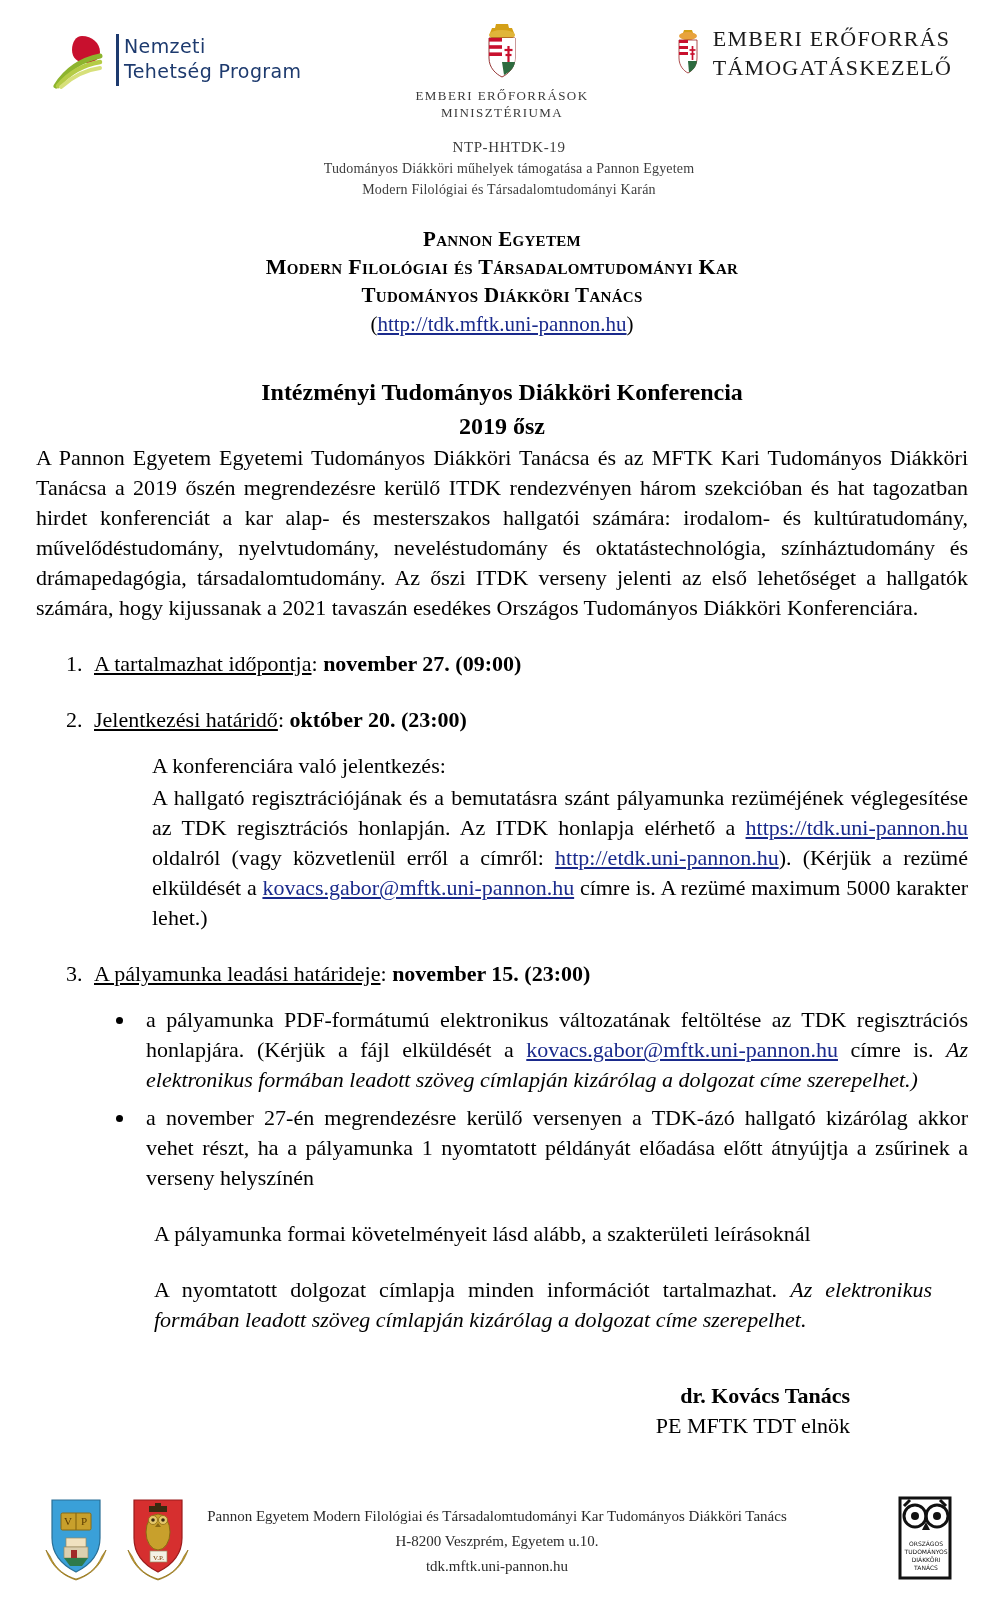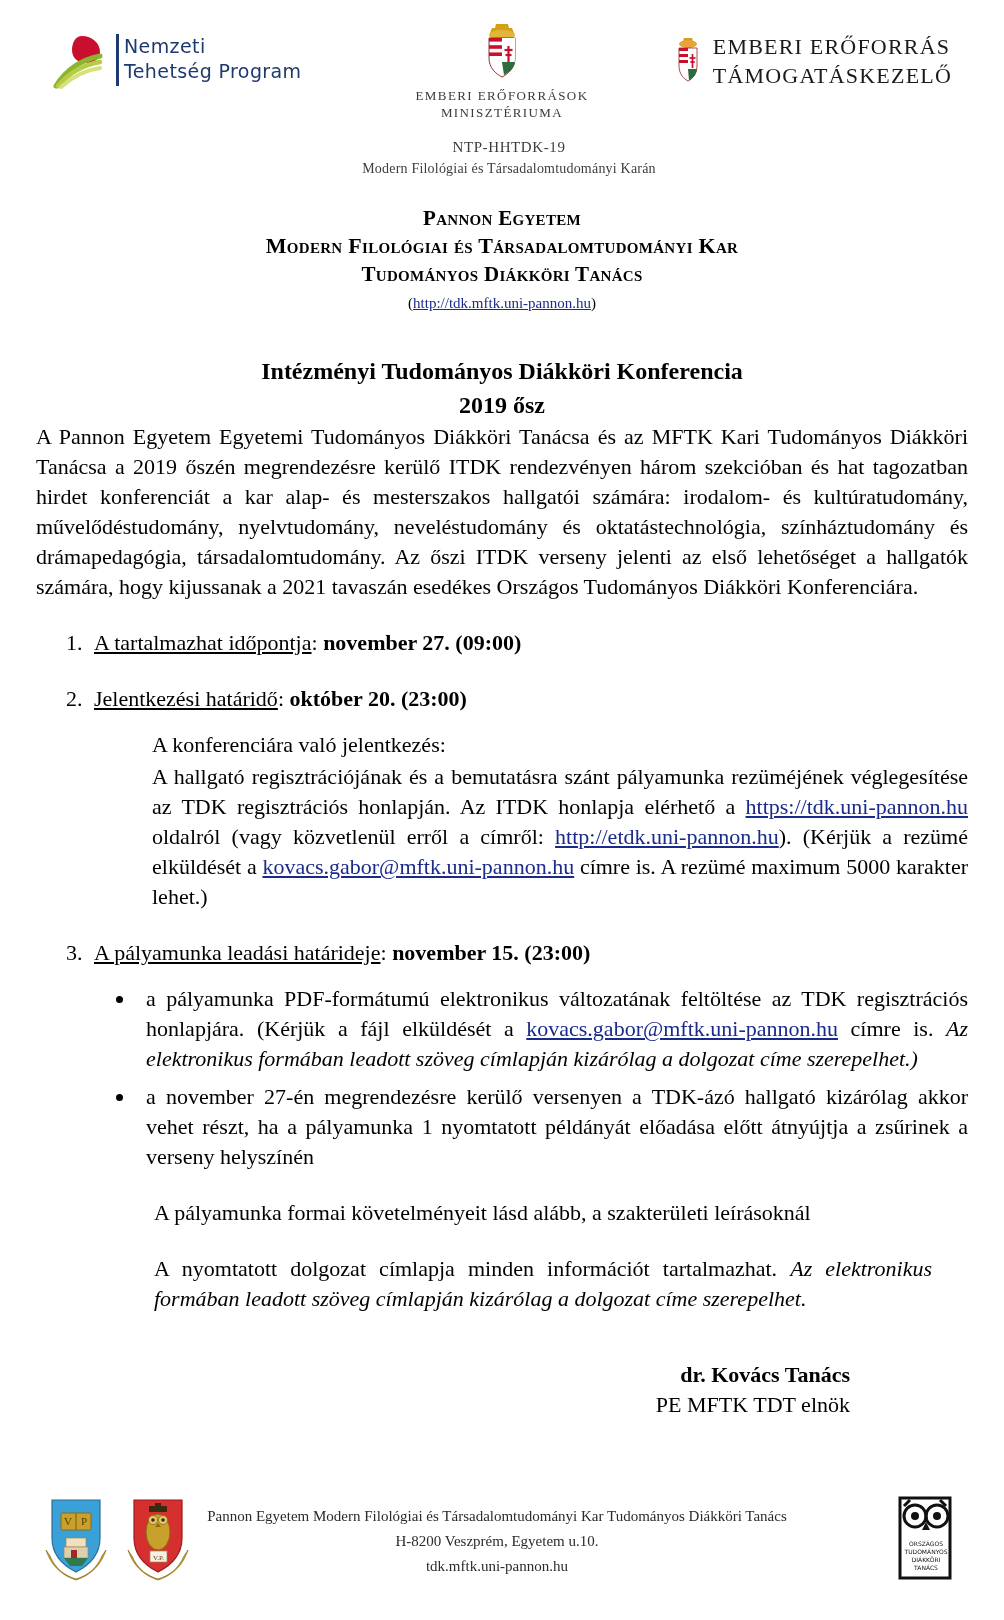--- a/index.html
+++ b/index.html
@@ -74,21 +74,21 @@
     font-size: 13px;
     line-height: 17px;
     color: #3a3a3a;
     letter-spacing: 1.4px;
   }
 
   
   .emet-logo {
     position: absolute;
     right: 52px;
-    top: 26px;
+    top: 18px;
     height: 70px;
     display: flex;
     align-items: center;
     gap: 10px;
   }
   .emet-crest { width: 30px; height: 48px; }
   .emet-text {
     font-family: "Liberation Serif", serif;
     font-size: 22px;
     line-height: 29px;
@@ -123,21 +123,21 @@
   }
   .doc-head .line {
     font-size: 21px;
     font-weight: bold;
     line-height: 28px;
     font-variant: small-caps;
     letter-spacing: 0.3px;
   }
   .doc-head .line.wide { font-size: 22px; }
   .doc-head .url-line {
-    font-size: 15px;
+    font-size: 21px;
     line-height: 30px;
   }
   a.link {
     color: #1a2a8c;
     text-decoration: underline;
   }
 
   
   .conf-title {
     text-align: center;
@@ -308,20 +308,21 @@
       </svg>
       <div class="emet-text">
         <div>EMBERI ERŐFORRÁS</div>
         <div>TÁMOGATÁSKEZELŐ</div>
       </div>
     </div>
   </div>
 
   <div class="project-id">
     <div class="code">NTP-HHTDK-19</div>
+    <div class="sub">Tudományos Diákköri műhelyek támogatása a Pannon Egyetem</div>
     <div class="sub">Modern Filológiai és Társadalomtudományi Karán</div>
   </div>
 
   <div class="doc-head">
     <div class="line">Pannon Egyetem</div>
     <div class="line wide">Modern Filológiai és Társadalomtudományi Kar</div>
     <div class="line">Tudományos Diákköri Tanács</div>
     <div class="url-line"><span>(</span><a class="link" href="#">http://tdk.mftk.uni-pannon.hu</a><span>)</span></div>
   </div>
 

